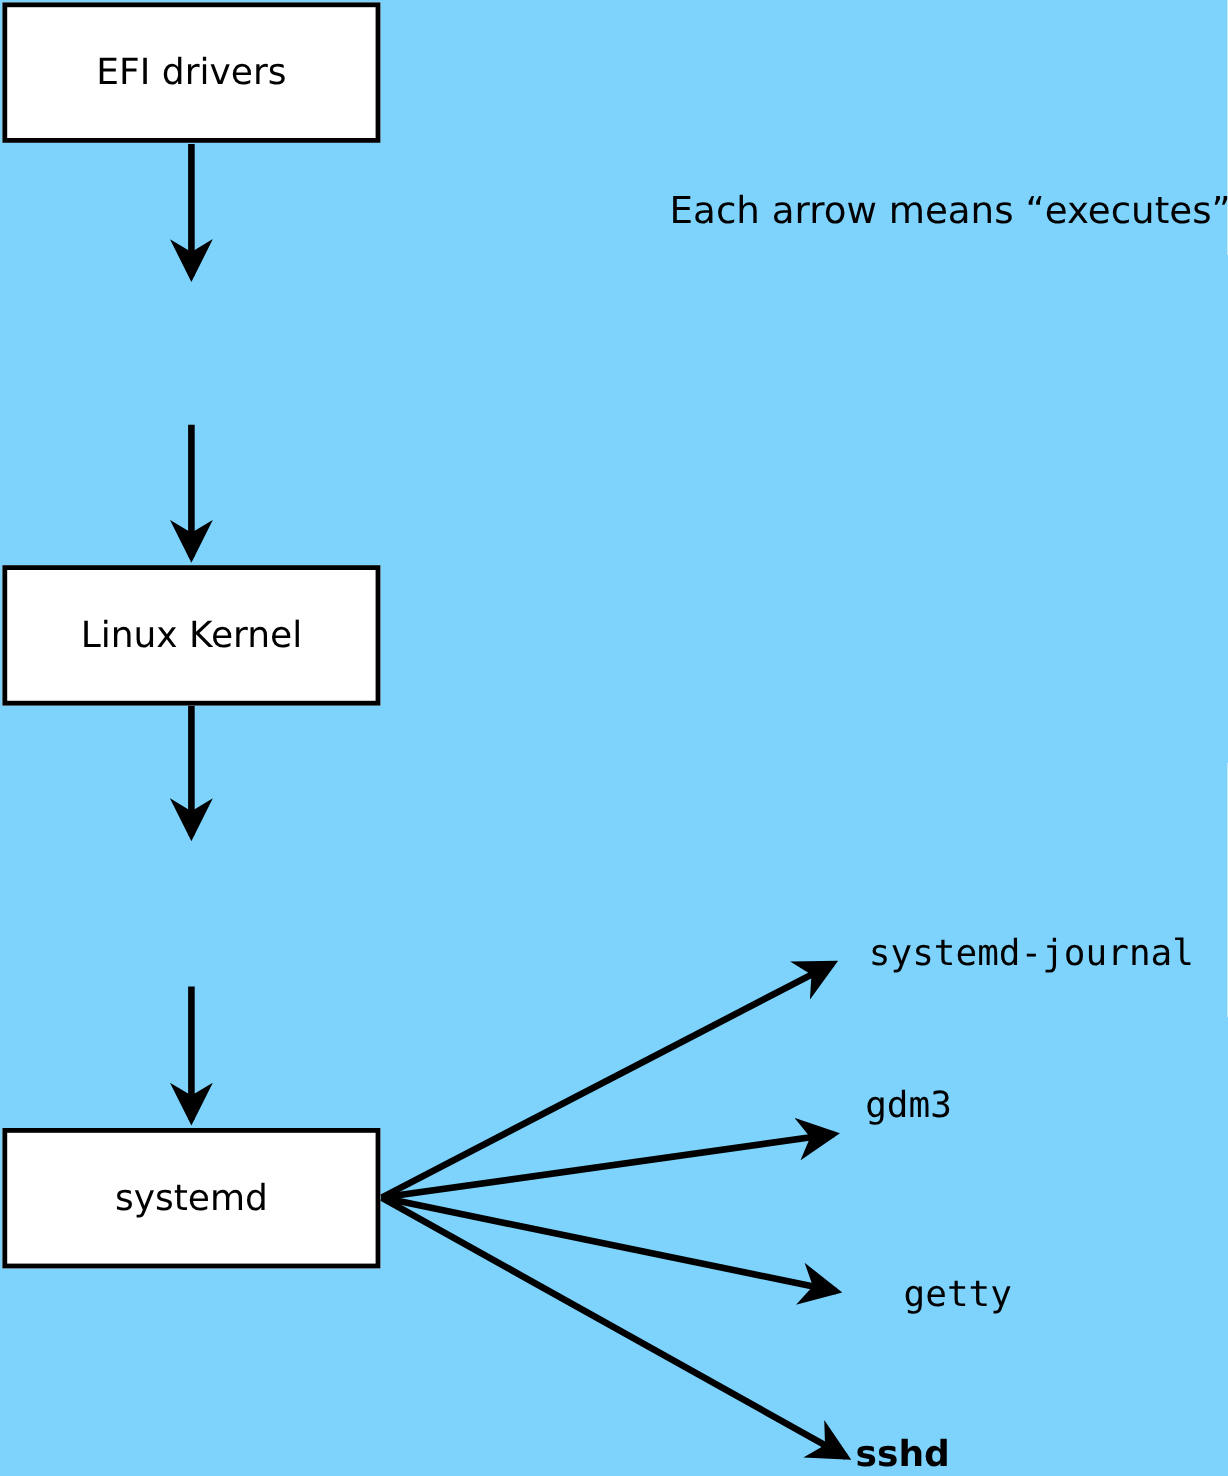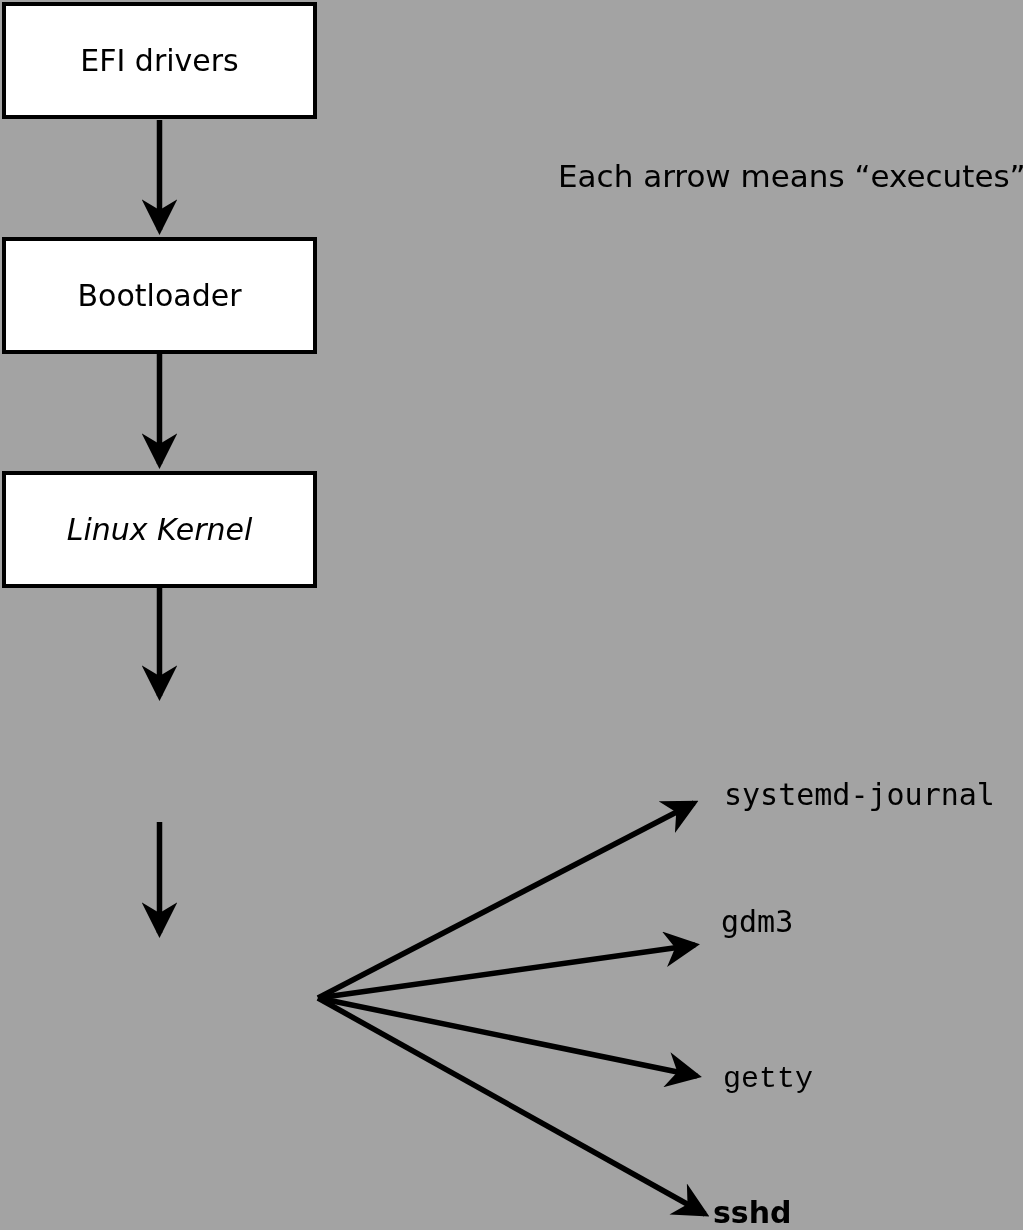--- a/index.html
+++ b/index.html
@@ -4,21 +4,21 @@
 <style>
   html, body {
     margin: 0;
     padding: 0;
     background: #ffffff;
   }
   .canvas {
     position: relative;
     width: 1023px;
     height: 1230px;
-    background: #a3a3a3;
+    background: #7dd3fc;
     overflow: hidden;
     font-family: "DejaVu Sans", sans-serif;
     color: #000000;
   }
   .arrow-layer {
     position: absolute;
     left: 0;
     top: 0;
     width: 1023px;
     height: 1230px;
@@ -54,26 +54,26 @@
     font-family: "DejaVu Sans Mono", monospace;
     font-size: 30px;
     line-height: 1;
     white-space: nowrap;
   }
   .proc-label.sans {
     font-family: "DejaVu Sans", sans-serif;
   }
   .box-efi        { top: 2px; }
   .box-bootloader { top: 237px; }
-  .box-kernel     { top: 471px; font-style: italic; }
+  .box-kernel     { top: 471px; }
   .box-initramfs  { top: 703px; }
   .box-systemd    { top: 940px; }
   .lbl-journal { left: 724px; top: 780px; }
   .lbl-gdm3    { left: 721px; top: 907px; }
-  .lbl-getty   { left: 723px; top: 1064px; font-family: Liberation Mono, monospace; }
+  .lbl-getty   { left: 753px; top: 1064px; }
   .lbl-sshd    { left: 713px; top: 1198px; font-weight: bold; }
 </style>
 </head>
 <body>
 
 <div class="canvas">
 
   <svg class="arrow-layer" viewBox="0 0 1023 1230" xmlns="http://www.w3.org/2000/svg" aria-hidden="true">
     <defs>
       <marker id="ah" viewBox="0 0 10 10" refX="8.6" refY="5" markerWidth="6.5" markerHeight="6.5" orient="auto">
@@ -88,25 +88,25 @@
 
     <line x1="318" y1="998" x2="694" y2="803" stroke="#000000" stroke-width="5.5" marker-end="url(#ah)"></line>
     <line x1="318" y1="998" x2="695" y2="945" stroke="#000000" stroke-width="5.5" marker-end="url(#ah)"></line>
     <line x1="318" y1="998" x2="697" y2="1076" stroke="#000000" stroke-width="5.5" marker-end="url(#ah)"></line>
     <line x1="318" y1="998" x2="705" y2="1214" stroke="#000000" stroke-width="5.5" marker-end="url(#ah)"></line>
   </svg>
 
   <div class="node-box box-efi">
     <span class="node-label">EFI drivers</span>
   </div>
-  <div class="node-box box-bootloader">
-    <span class="node-label">Bootloader</span>
-  </div>
   <div class="node-box box-kernel">
     <span class="node-label">Linux Kernel</span>
+  </div>
+  <div class="node-box box-systemd">
+    <span class="node-label">systemd</span>
   </div>
 
   <div class="note">Each arrow means “executes”.</div>
 
   <div class="proc-label lbl-journal">systemd-journal</div>
   <div class="proc-label lbl-gdm3">gdm3</div>
   <div class="proc-label lbl-getty">getty</div>
   <div class="proc-label sans lbl-sshd">sshd</div>
 
 </div>

